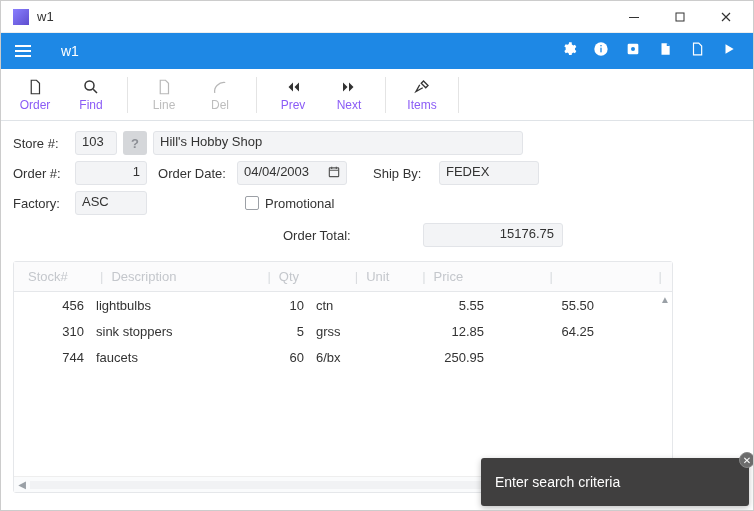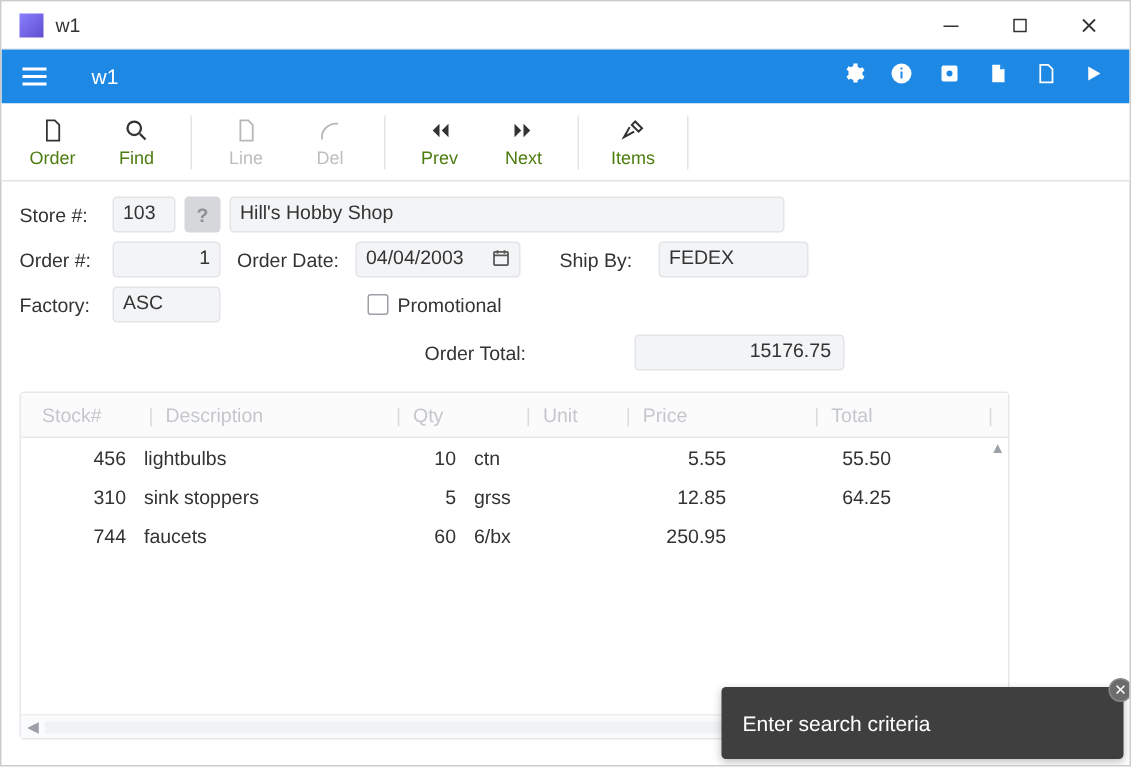--- a/index.html
+++ b/index.html
@@ -54,21 +54,21 @@
     background:#fff;
     border-bottom: 1px solid #dfe3e7;
     display:flex;
     align-items:center;
     padding: 4px 8px;
     gap: 4px;
   }
   .tool {
     width: 52px;
     display:flex; flex-direction:column; align-items:center; justify-content:center;
-    gap:2px; cursor:pointer; color:#4d7c0f;
+    gap:2px; cursor:pointer; color:#8b5cf6;
     font-size:12px;
     padding: 2px 0;
   }
   .tool.disabled { color:#bdbdbd; cursor:default; }
   .tool svg { width:18px; height:18px; }
   .tool .lbl { font-size:12px; }
   .tool.disabled svg { opacity:0.35; }
   .tool-divider { width:1px; height:36px; background:#e4e4e4; margin:0 6px; }
 
   .content {
@@ -325,21 +325,20 @@
       <span class="col c-stock">Stock#</span>
       <span class="sep">|</span>
       <span class="col c-desc">Description</span>
       <span class="sep">|</span>
       <span class="col c-qty">Qty</span>
       <span class="sep" style="margin-left:20px;">|</span>
       <span class="col c-unit">Unit</span>
       <span class="sep">|</span>
       <span class="col c-price" style="text-align:left;">Price</span>
       <span class="sep">|</span>
-      <span class="col c-total" style="text-align:left;">Total</span>
       <span class="sep" style="margin-left:auto;">|</span>
     </div>
     <div class="grid-body">
       <div class="grid-row">
         <span class="cell c-stock">456</span>
         <span class="cell c-desc">lightbulbs</span>
         <span class="cell c-qty">10</span>
         <span class="cell c-unit">ctn</span>
         <span class="cell c-price">5.55</span>
         <span class="cell c-total">55.50</span>

